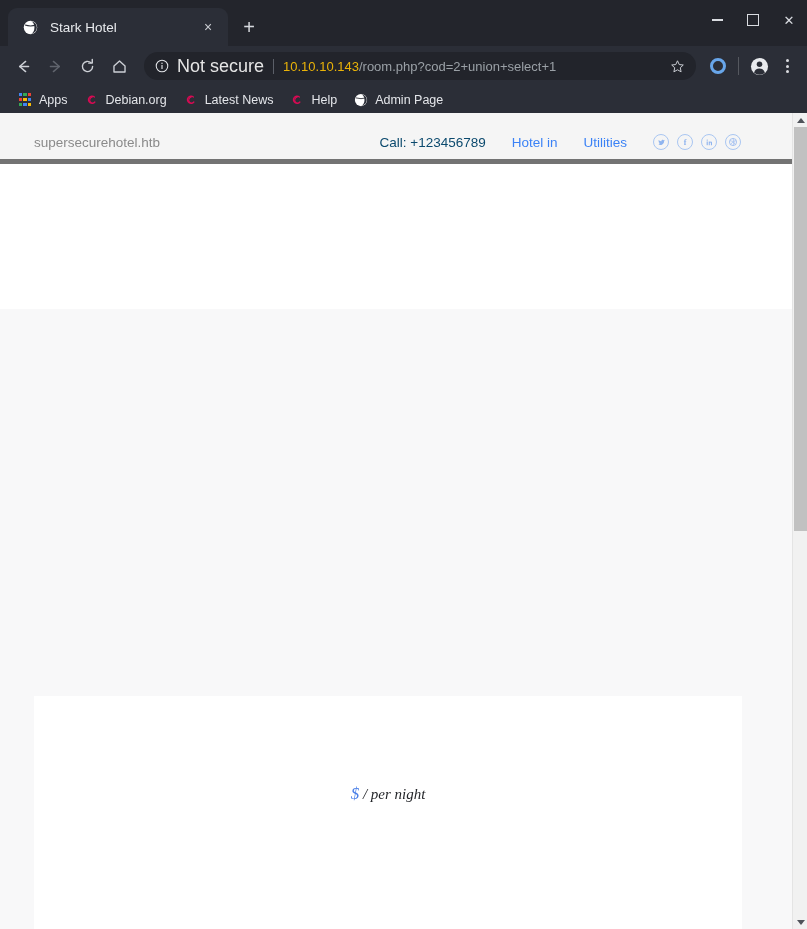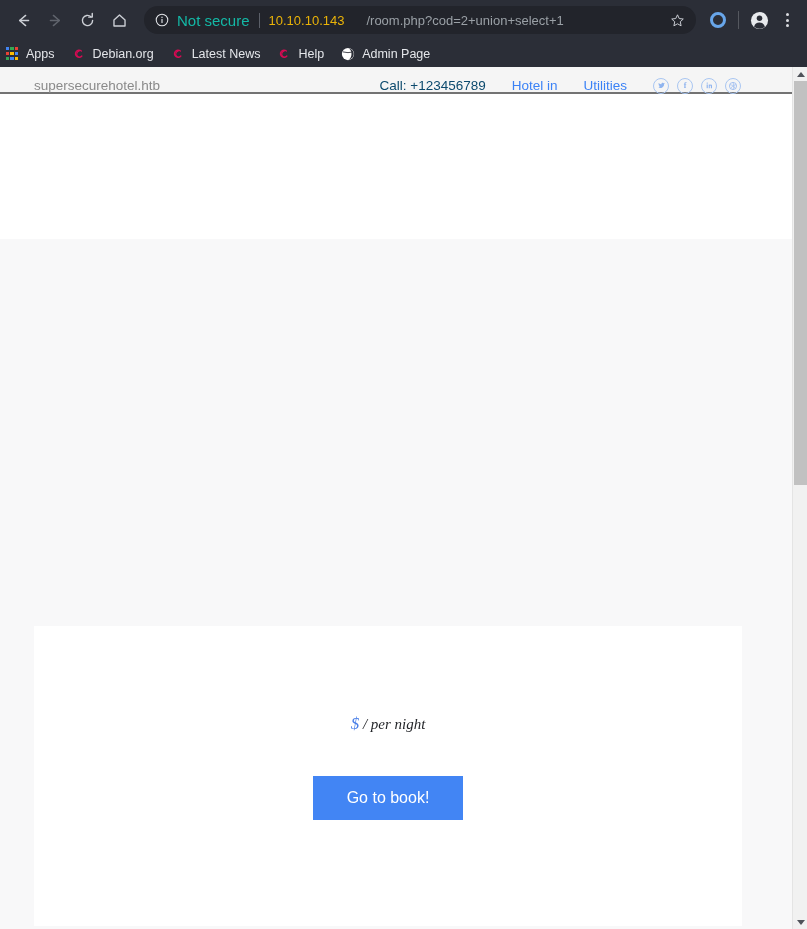--- a/index.html
+++ b/index.html
@@ -114,40 +114,40 @@
     margin: 0 6px 0 8px;
     min-width: 0;
   }
   .sec-icon {
     width: 16px; height: 16px;
     flex: 0 0 auto;
     margin-right: 7px;
     display: flex; align-items: center; justify-content: center;
   }
   .sec-label {
-    color: #14b8a6;
-    font-size: 15px;
+    color: #e5e5e5;
+    font-size: 18px;
     white-space: nowrap;
     flex: 0 0 auto;
   }
   .sec-divider {
     width: 1px; height: 15px;
     background: #5b5f68;
     margin: 0 9px;
     flex: 0 0 auto;
   }
   .url {
     font-size: 13px;
     white-space: nowrap;
     overflow: hidden;
     flex: 1 1 auto;
     min-width: 0;
   }
   .url .host { color: #eab308; }
-  .url .path { color: #9aa0a6; padding-left: 22px; }
+  .url .path { color: #9aa0a6; }
   .star-btn {
     width: 26px; height: 26px;
     display: flex; align-items: center; justify-content: center;
     flex: 0 0 auto;
     margin-left: 4px;
   }
   .tb-right {
     display: flex; align-items: center; flex: 0 0 auto;
   }
   .ext-circle {
@@ -176,21 +176,21 @@
     width: 3px; height: 3px; border-radius: 50%;
     background: #dadce0; display: block;
   }
 
   
   #bookmarks {
     height: 27px;
     background: #2b2e37;
     display: flex;
     align-items: center;
-    padding: 0 4px;
+    padding: 0 17px;
     flex: 0 0 auto;
   }
   .bm {
     display: flex;
     align-items: center;
     margin-right: 16px;
     color: #e4e6ea;
     font-size: 12.5px;
     white-space: nowrap;
   }
@@ -249,26 +249,26 @@
   #sb-thumb {
     position: absolute;
     left: 1px; width: 13px;
     top: 14px; height: 404px;
     background: #c1c1c1;
     border-radius: 0;
   }
 
   
   #sitetop {
-    height: 27px;
+    height: 51px;
     background: #f5f5f5;
     display: flex;
     align-items: center;
     padding: 12px 18px 0 34px;
-    border-bottom: 2px solid #737373;
+    border-bottom: 5px solid #737373;
   }
   #site-domain {
     color: #8a8a8a;
     font-size: 13.5px;
     flex: 0 0 auto;
   }
   #sitetop-right {
     margin-left: auto;
     display: flex;
     align-items: center;
@@ -363,20 +363,40 @@
     border: none;
     font-family: "Liberation Sans", sans-serif;
     line-height: 1;
   }
 </style>
 </head>
 <body>
 
 <div id="window">
 
+  <div id="tabstrip">
+    <div class="tab">
+      <span class="tab-favicon">
+        <svg width="15" height="15" viewBox="0 0 16 16">
+          <circle cx="8" cy="8" r="7.2" fill="#ffffff"></circle>
+          <path d="M8 1.2 A6.8 6.8 0 0 1 8 14.8 A4.2 6.8 0 0 0 8 1.2" fill="#2b2e37"></path>
+          <path d="M2.2 5.4 Q8 7.2 13.8 5.4" stroke="#2b2e37" stroke-width="1.1" fill="none"></path>
+        </svg>
+      </span>
+      <span class="tab-title">Stark Hotel</span>
+      <span class="tab-close">×</span>
+    </div>
+    <div class="newtab">+</div>
+
+    <div id="wincontrols">
+      <div class="wc wc-min"></div>
+      <div class="wc wc-max"></div>
+      <div class="wc">✕</div>
+    </div>
+  </div>
 
   <div id="toolbar">
     <div class="tb-btn">
       <svg width="17" height="17" viewBox="0 0 20 20">
         <path d="M12.5 4 L5.5 10 L12.5 16" stroke="#cdd0d6" stroke-width="1.7" fill="none" stroke-linecap="round" stroke-linejoin="round"></path>
         <path d="M5.5 10 H16" stroke="#cdd0d6" stroke-width="1.7" fill="none" stroke-linecap="round"></path>
       </svg>
     </div>
     <div class="tb-btn disabled">
       <svg width="17" height="17" viewBox="0 0 20 20">
@@ -527,23 +547,20 @@
         </div>
       </div>
 
       <div id="hero"></div>
 
       <div id="card">
         <div id="price-row">
           <span id="price-amount">$</span>
           <span>/ per night</span>
         </div>
-        <div id="book-wrap">
-          <button id="book-btn">Go to book!</button>
-        </div>
       </div>
 
     </div>
 
     <div id="scrollbar">
       <div class="sb-arrow up">
           <i></i>
         </div>
       <div id="sb-thumb"></div>
       <div class="sb-arrow down">

